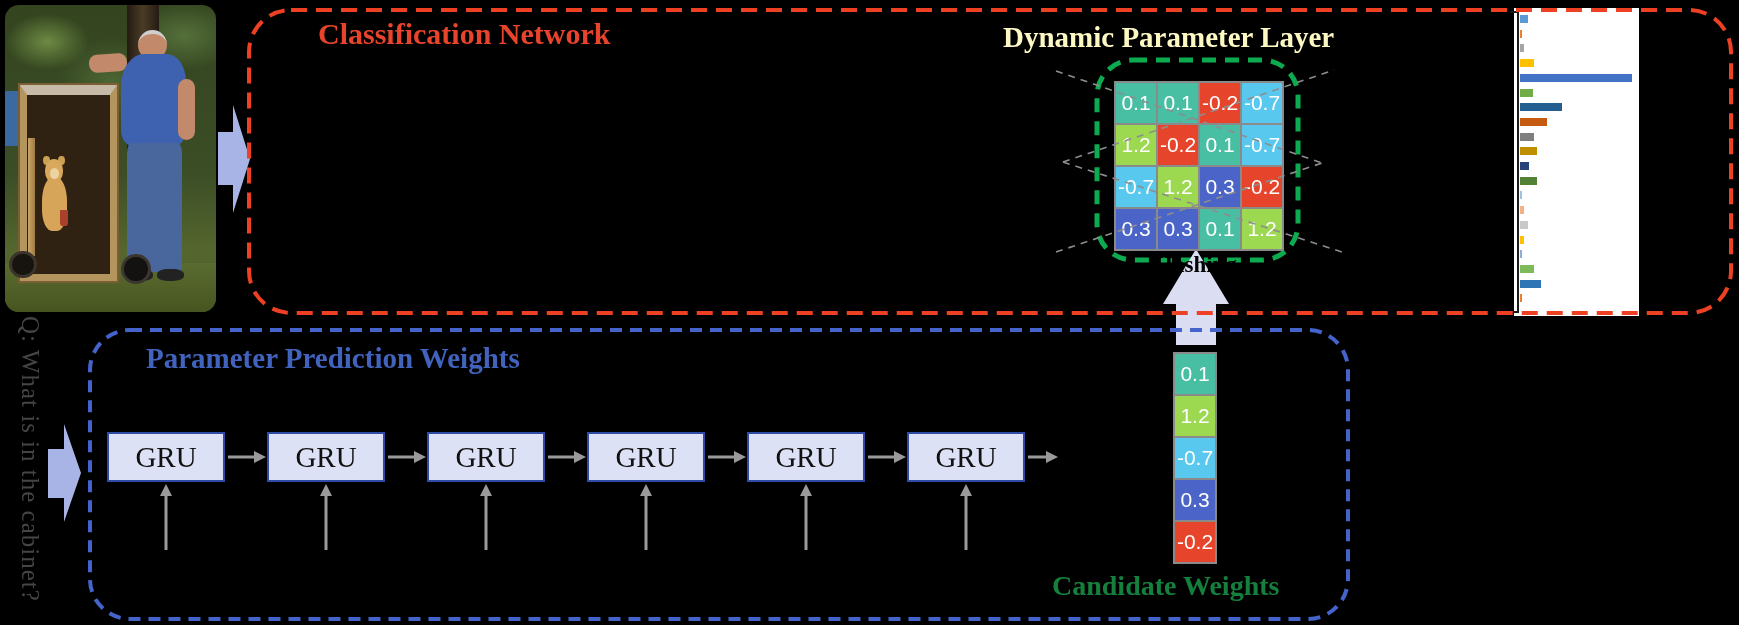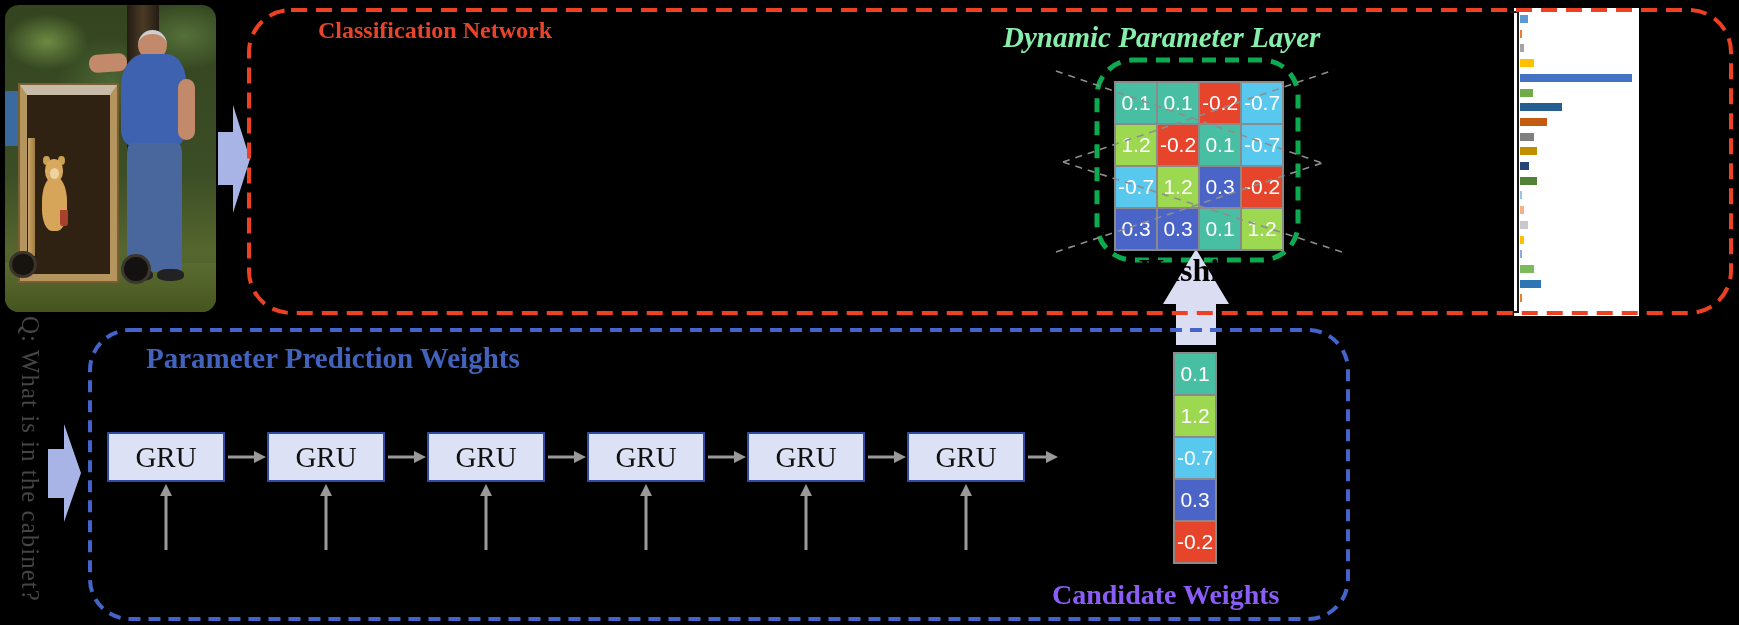--- a/index.html
+++ b/index.html
@@ -37,25 +37,25 @@
   .man-jeans{left:58%;top:45%;width:26%;height:42%;border-radius:8% 8% 4% 4%;background:#49679c;}
   .man-shoe{left:57%;top:86%;width:13%;height:4%;border-radius:40%;background:#222;}
   .man-shoe.s2{left:72%;}
 
   
   .q-text{left:6px;top:316px;height:306px;width:38px;z-index:1;color:#454545;font-size:25px;
           writing-mode:vertical-rl;text-orientation:mixed;letter-spacing:1px;}
 
   
   .title{z-index:7;font-weight:bold;white-space:nowrap;}
-  .t-cls{left:318px;top:17px;font-size:24px;}
+  .t-cls{left:318px;top:17px;font-size:30px;}
   .t-dpl{left:1003px;top:21px;font-size:29px;}
   .t-ppn{left:146px;top:342px;font-size:29px;}
   .t-cw{left:1052px;top:570px;font-size:28px;}
-  .t-hash{left:1196px;top:252px;font-size:32px;color:#000;transform:translateX(-50%);z-index:5;font-weight:bold;}
+  .t-hash{left:1196px;top:252px;font-size:23px;color:#000;transform:translateX(-50%);z-index:5;font-weight:bold;}
 
   
   .matrix{left:1114px;top:81px;z-index:5;display:grid;grid-template-columns:repeat(4,40px);
           grid-auto-rows:40px;gap:2px;background:#8a8a8a;border:2px solid #8a8a8a;}
   .cell{display:flex;align-items:center;justify-content:center;color:#fff;
         font-family:"Liberation Sans",sans-serif;font-size:21px;}
   .cand{left:1173px;top:352px;z-index:3;display:grid;grid-auto-rows:40px;width:44px;
         gap:2px;background:#8a8a8a;border:2px solid #8a8a8a;}
 
   
@@ -222,18 +222,18 @@
   <svg class="layer" style="z-index:6">
     <g stroke="#8d8d8d" stroke-width="1.6" stroke-dasharray="7 6">
       <line x1="1056" y1="71" x2="1322" y2="163"></line>
       <line x1="1056" y1="252" x2="1322" y2="163"></line>
       <line x1="1063" y1="162" x2="1334" y2="70"></line>
       <line x1="1063" y1="162" x2="1345" y2="253"></line>
     </g>
   </svg>
 
   <div class="abs title t-cls" style="color: rgb(232, 67, 43);">Classification Network</div>
-  <div class="abs title t-dpl" style="color: #86efac; font-style: italic;">Dynamic Parameter Layer</div>
+  <div class="abs title t-dpl" style="color: #fef9c3;">Dynamic Parameter Layer</div>
   <div class="abs title t-ppn" style="color: rgb(66, 99, 189);">Parameter Prediction Weights</div>
-  <div class="abs title t-cw" style="color: #8b5cf6; margin-top: 9px;">Candidate Weights</div>
+  <div class="abs title t-cw" style="color: #15803d;">Candidate Weights</div>
   <div class="abs t-hash">Hashing</div>
 
 </div>
 
 </body></html>

